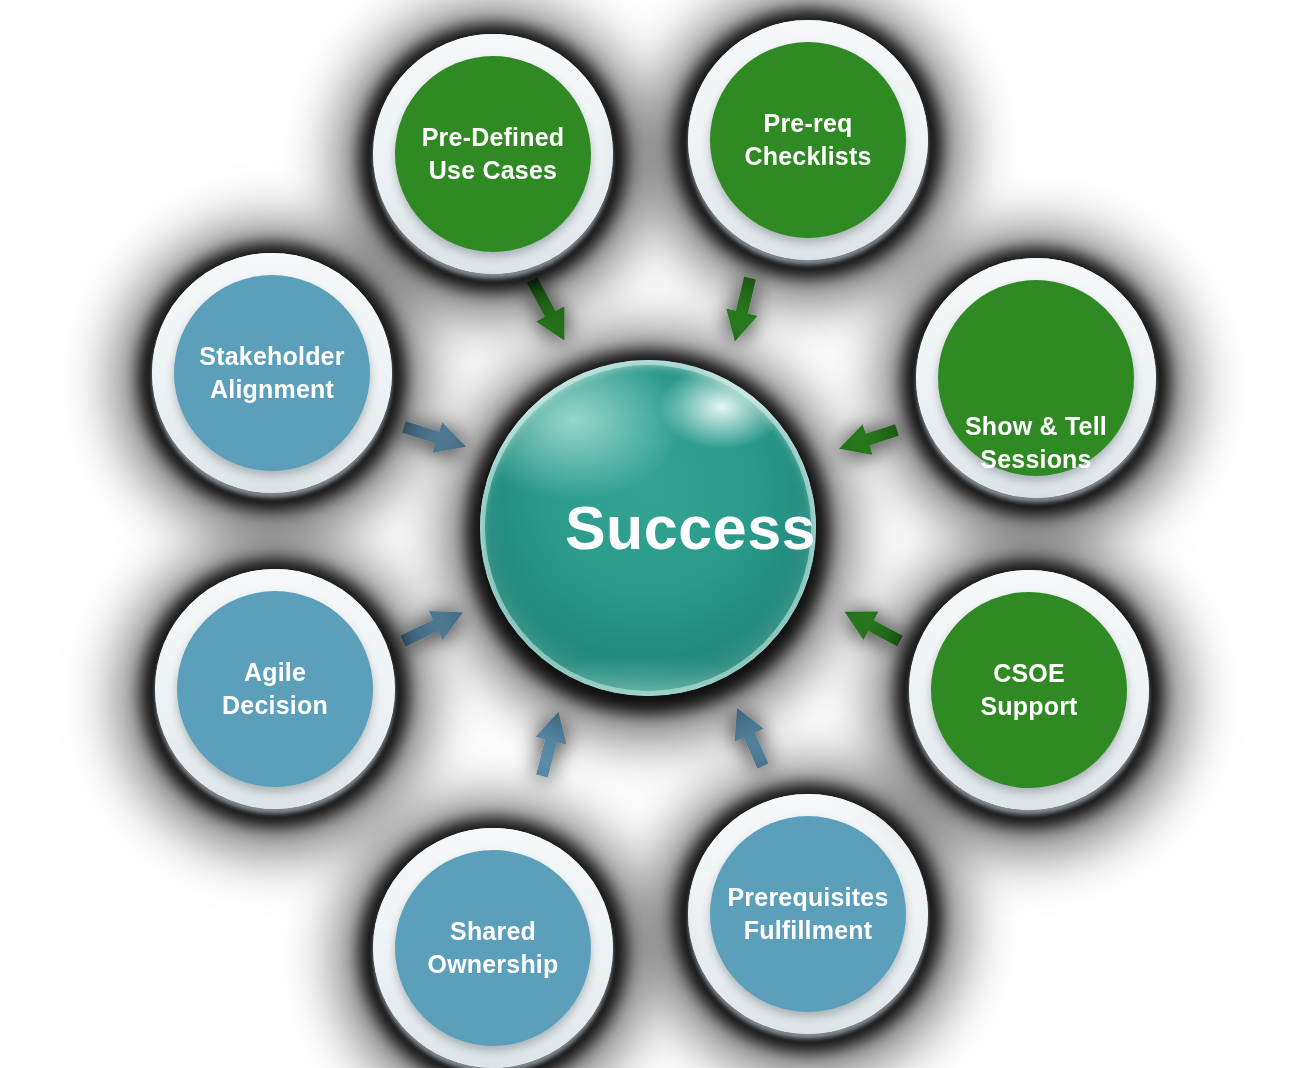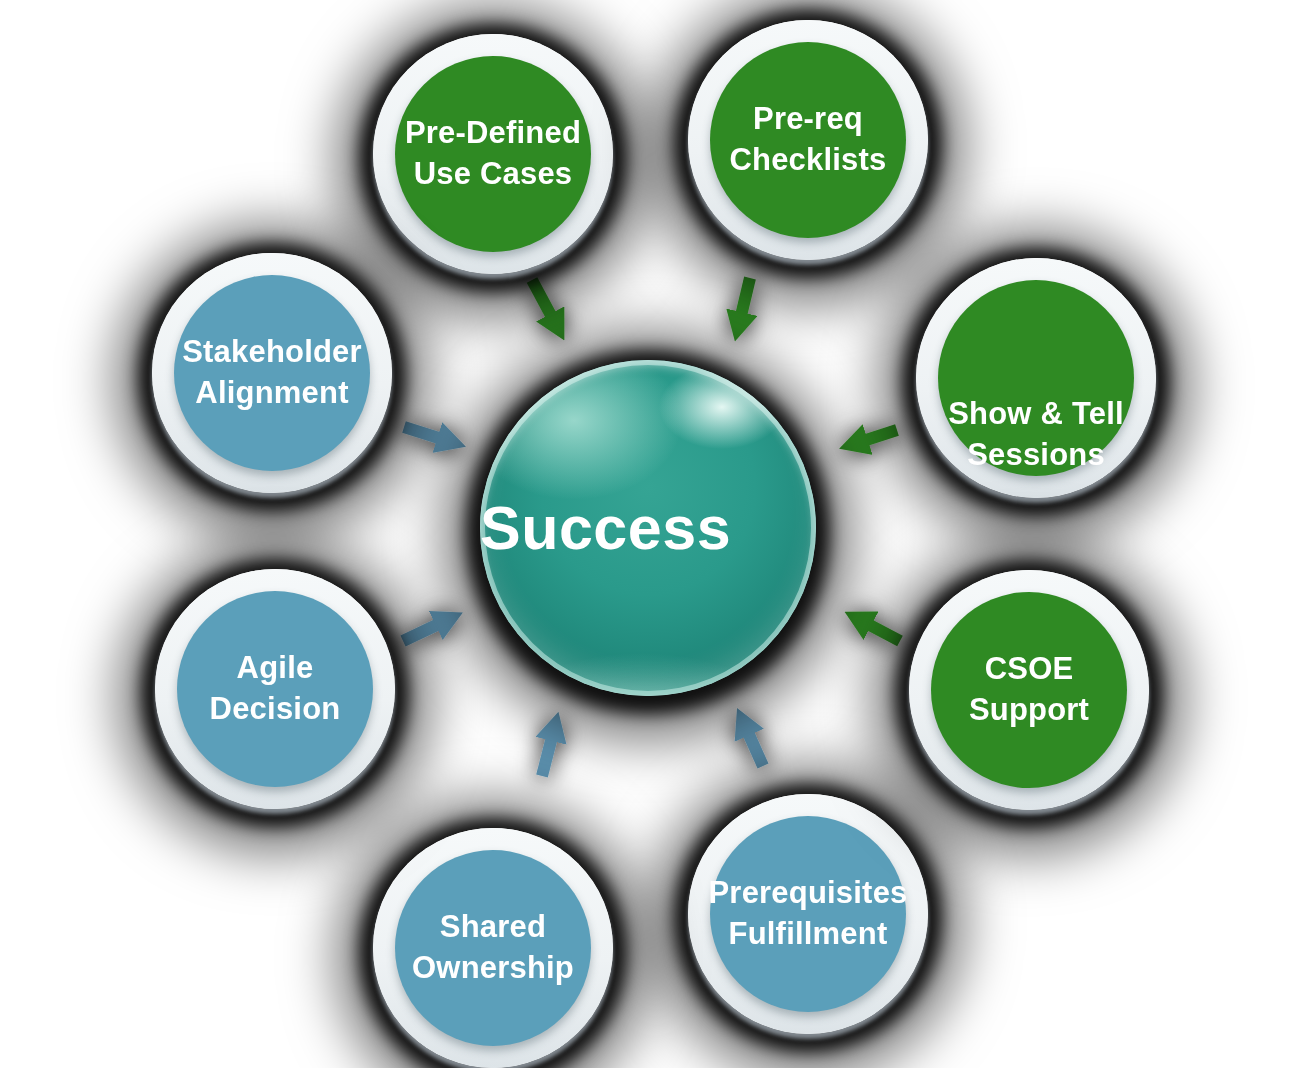--- a/index.html
+++ b/index.html
@@ -23,41 +23,41 @@
   }
   .disc{
     width:196px;height:196px;border-radius:50%;
     background:var(--green,#2F8A23);
     box-shadow:0 5px 9px rgba(60,80,90,0.35);
     display:flex;align-items:center;justify-content:center;
     text-align:center;
   }
   .node-label{
     color:#ffffff;
-    font-size:31px;line-height:1.32;
+    font-size:25px;line-height:1.32;
     font-weight:600;
     letter-spacing:0.2px;
     white-space:pre-line;
   }
   
   .sphere{
     position:absolute;left:480px;top:360px;
     width:336px;height:336px;border-radius:50%;
     background:
       radial-gradient(90px 60px at 72% 14%, rgba(238,252,248,0.95), rgba(238,252,248,0) 70%),
       radial-gradient(150px 110px at 28% 18%, rgba(170,225,213,0.85), rgba(170,225,213,0) 72%),
       radial-gradient(200px 90px at 48% 106%, rgba(180,235,222,0.45), rgba(180,235,222,0) 70%),
       radial-gradient(circle at 50% 38%, #35a494 0%, #2a9a8b 40%, #1e8578 72%, #27907f 92%, #57b2a4 100%);
     box-shadow:
       inset 0 6px 10px rgba(255,255,255,0.45),
       inset 0 0 0 5px rgba(200,236,229,0.55),
       inset 0 -14px 26px rgba(255,255,255,0.18),
       0 4px 16px 14px rgba(0,0,0,0.88),
       0 8px 52px 38px rgba(0,0,0,0.50);
-    display:flex;align-items:center;justify-content:flex-start;
+    display:flex;align-items:center;justify-content:flex-end;
   }
   .sphere-label{
     color:#ffffff;
     font-size:61px;font-weight:600;letter-spacing:0.5px;
   }
   
   #arrow-layer{position:absolute;left:0;top:0;}
   .shaft{stroke-width:12;fill:none;}
   .shaft-green{stroke:var(--arrow-green,#2F8A23);}
   .shaft-blue{stroke:var(--arrow-blue,#5D92B0);}

